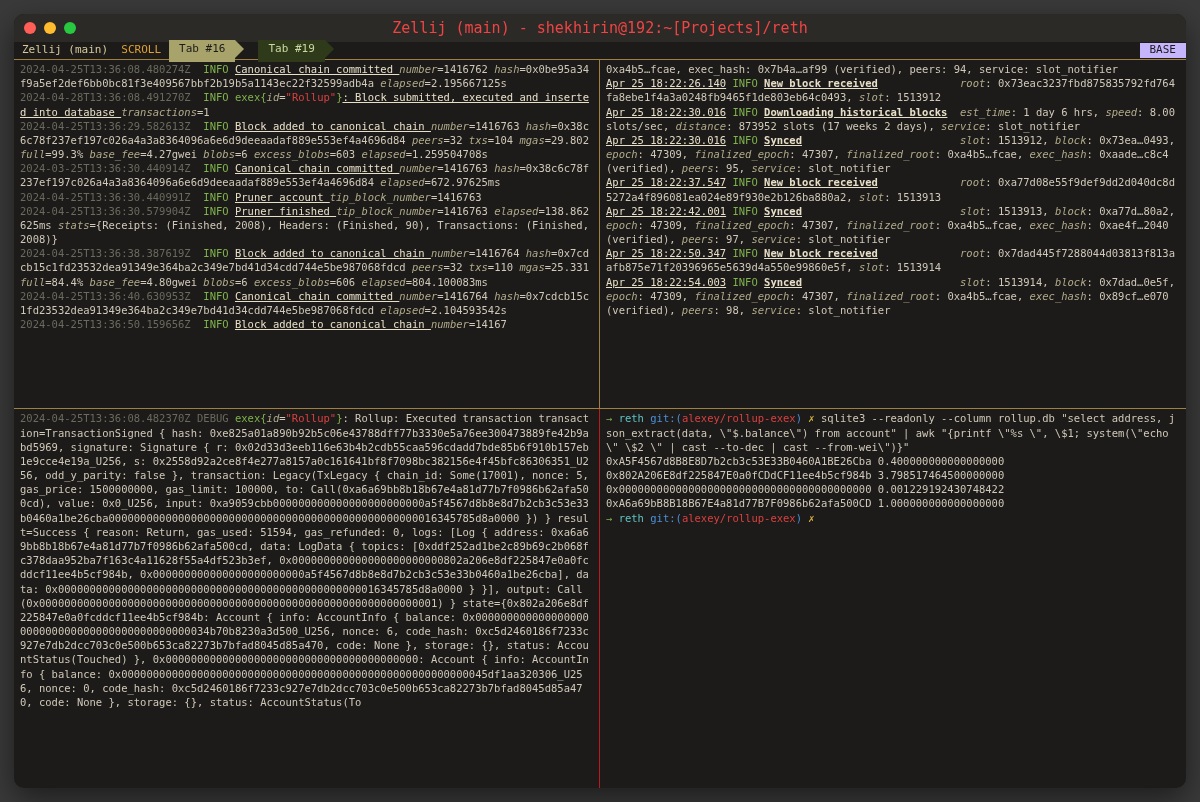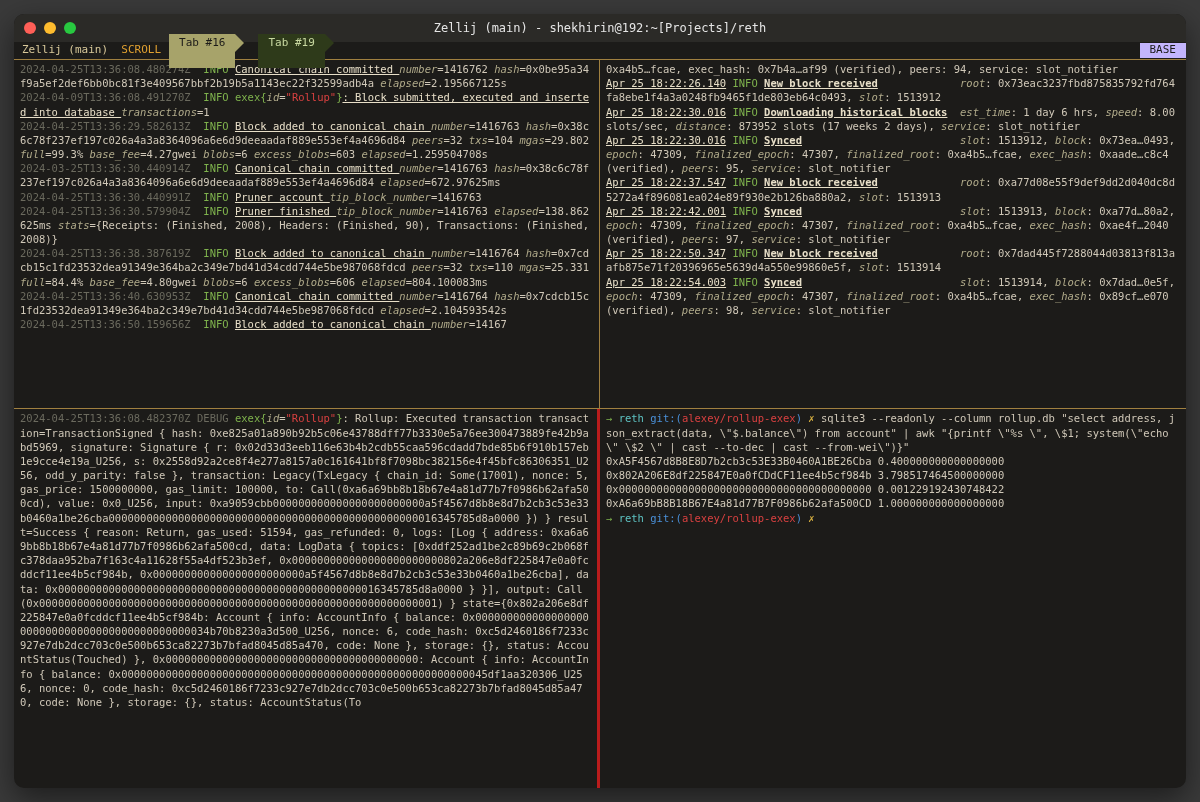--- a/index.html
+++ b/index.html
@@ -27,35 +27,35 @@
     background: #2b2a27;
     display: flex; align-items: center;
     padding: 0 10px;
     position: relative;
   }
   .traffic { display: flex; gap: 8px; }
   .tdot { width: 12px; height: 12px; border-radius: 50%; }
   .tred { background: #ff5f57; }
   .tyellow { background: #febc2e; }
   .tgreen { background: #28c840; }
-  .title { position: absolute; left: 0; right: 0; text-align: center; color: #e5e5e5; font-size: 12px; }
+  .title { position: absolute; left: 0; right: 0; text-align: center; color: #ef4444; font-size: 15px; }
   .tabbar {
     display: flex; align-items: center;
     background: #1c1b19;
     border-bottom: 1px solid #a08040;
     padding: 0;
     height: 18px;
     font-size: 11px;
   }
   .tb-left { color: #d8c89a; padding: 10px 8px; }
   .tb-scroll { color: #e0a030; }
   .tab {
     padding: 0 10px;
     position: relative;
-    height: 34px; line-height: 18px;
+    height: 22px; line-height: 18px;
   }
   .chevron::after {
     content: "";
     position: absolute; right: -9px; top: 0;
     border-top: 9px solid transparent;
     border-bottom: 9px solid transparent;
     border-left: 9px solid var(--chevbg);
     z-index: 2;
   }
   .tab16 { background: #a7a36a; color: #1c1b19; --chevbg:#a7a36a; }
@@ -70,21 +70,21 @@
   }
   .pane {
     padding: 2px 6px;
     overflow: hidden;
     white-space: pre-wrap;
     word-break: break-all;
     font-size: 10.5px;
   }
   .tl { border-right: 1px solid #a08040; border-bottom: 1px solid #a08040; }
   .tr { border-bottom: 1px solid #a08040; }
-  .bl { border-right: 3px solid #b91c1c; }
+  .bl { border-right: 1px solid #b91c1c; }
   .br {}
   .ts { color: #6b6a5e; text-align: right; }
   .info { color: #7fb34d; }
   .debug { color: #6b6a5e; }
   .exex { color: #7fb34d; }
   .rollup { color: #d84040; }
   .field { color: #b0aa8a; font-style: italic; }
   .val { color: #e8dfc8; text-decoration: underline; }
   .hash { color: #d0c8b8; }
   .prompt-arrow { color: #7fb34d; }
@@ -112,21 +112,21 @@
       <span>Zellij (main)</span>&nbsp;
       <span class="tb-scroll">SCROLL</span>
     </span>
     <span class="tab tab16 chevron">Tab #16</span>
     <span class="tab tab19 chevron">Tab #19</span>
     <span class="tb-right">BASE</span>
   </div>
 
   <div class="panes">
     <div class="pane tl" id="pane-tl"><span class="ts">2024-04-25T13:36:08.480274Z</span>  <span class="info">INFO</span> <span class="val">Canonical chain committed </span><span class="hash"><span class="field">number</span>=1416762 <span class="field">hash</span>=0x0be95a34f9a5ef2def6bb0bc81f3e409567bbf2b19b5a1143ec22f32599adb4a <span class="field">elapsed</span>=2.195667125s</span>
-<span class="ts">2024-04-09T13:36:08.491270Z</span>  <span class="info">INFO</span> <span class="exex">exex{</span><span class="field">id</span>=<span class="rollup">"Rollup"</span><span class="exex">}</span><span class="val">: Block submitted, executed and inserted into database </span><span class="hash"><span class="field">transactions</span>=1</span>
+<span class="ts">2024-04-28T13:36:08.491270Z</span>  <span class="info">INFO</span> <span class="exex">exex{</span><span class="field">id</span>=<span class="rollup">"Rollup"</span><span class="exex">}</span><span class="val">: Block submitted, executed and inserted into database </span><span class="hash"><span class="field">transactions</span>=1</span>
 <span class="ts">2024-04-25T13:36:29.582613Z</span>  <span class="info">INFO</span> <span class="val">Block added to canonical chain </span><span class="hash"><span class="field">number</span>=1416763 <span class="field">hash</span>=0x38c6c78f237ef197c026a4a3a8364096a6e6d9deeaadaf889e553ef4a4696d84 <span class="field">peers</span>=32 <span class="field">txs</span>=104 <span class="field">mgas</span>=29.802 <span class="field">full</span>=99.3% <span class="field">base_fee</span>=4.27gwei <span class="field">blobs</span>=6 <span class="field">excess_blobs</span>=603 <span class="field">elapsed</span>=1.259504708s</span>
 <span class="ts">2024-03-25T13:36:30.440914Z</span>  <span class="info">INFO</span> <span class="val">Canonical chain committed </span><span class="hash"><span class="field">number</span>=1416763 <span class="field">hash</span>=0x38c6c78f237ef197c026a4a3a8364096a6e6d9deeaadaf889e553ef4a4696d84 <span class="field">elapsed</span>=672.97625ms</span>
 <span class="ts">2024-04-25T13:36:30.440991Z</span>  <span class="info">INFO</span> <span class="val">Pruner account </span><span class="hash"><span class="field">tip_block_number</span>=1416763</span>
 <span class="ts">2024-04-25T13:36:30.579904Z</span>  <span class="info">INFO</span> <span class="val">Pruner finished </span><span class="hash"><span class="field">tip_block_number</span>=1416763 <span class="field">elapsed</span>=138.862625ms <span class="field">stats</span>={Receipts: (Finished, 2008), Headers: (Finished, 90), Transactions: (Finished, 2008)}</span>
 <span class="ts">2024-04-25T13:36:38.387619Z</span>  <span class="info">INFO</span> <span class="val">Block added to canonical chain </span><span class="hash"><span class="field">number</span>=1416764 <span class="field">hash</span>=0x7cdcb15c1fd23532dea91349e364ba2c349e7bd41d34cdd744e5be987068fdcd <span class="field">peers</span>=32 <span class="field">txs</span>=110 <span class="field">mgas</span>=25.331 <span class="field">full</span>=84.4% <span class="field">base_fee</span>=4.80gwei <span class="field">blobs</span>=6 <span class="field">excess_blobs</span>=606 <span class="field">elapsed</span>=804.100083ms</span>
 <span class="ts">2024-04-25T13:36:40.630953Z</span>  <span class="info">INFO</span> <span class="val">Canonical chain committed </span><span class="hash"><span class="field">number</span>=1416764 <span class="field">hash</span>=0x7cdcb15c1fd23532dea91349e364ba2c349e7bd41d34cdd744e5be987068fdcd <span class="field">elapsed</span>=2.104593542s</span>
 <span class="ts">2024-04-25T13:36:50.159656Z</span>  <span class="info">INFO</span> <span class="val">Block added to canonical chain </span><span class="hash"><span class="field">number</span>=14167</span></div>
     <div class="pane tr" id="pane-tr"><span class="hash">0xa4b5…fcae, exec_hash: 0x7b4a…af99 (verified), peers: 94, service: slot_notifier</span>
 <span class="val">Apr 25 18:22:26.140</span> <span class="info">INFO</span> <span class="val"><b>New block received</b></span>             <span class="hash"><span class="field">root</span>: 0x73eac3237fbd875835792fd764fa8ebe1f4a3a0248fb9465f1de803eb64c0493, <span class="field">slot</span>: 1513912</span>
 <span class="val">Apr 25 18:22:30.016</span> <span class="info">INFO</span> <span class="val"><b>Downloading historical blocks</b></span>  <span class="hash"><span class="field">est_time</span>: 1 day 6 hrs, <span class="field">speed</span>: 8.00 slots/sec, <span class="field">distance</span>: 873952 slots (17 weeks 2 days), <span class="field">service</span>: slot_notifier</span>

